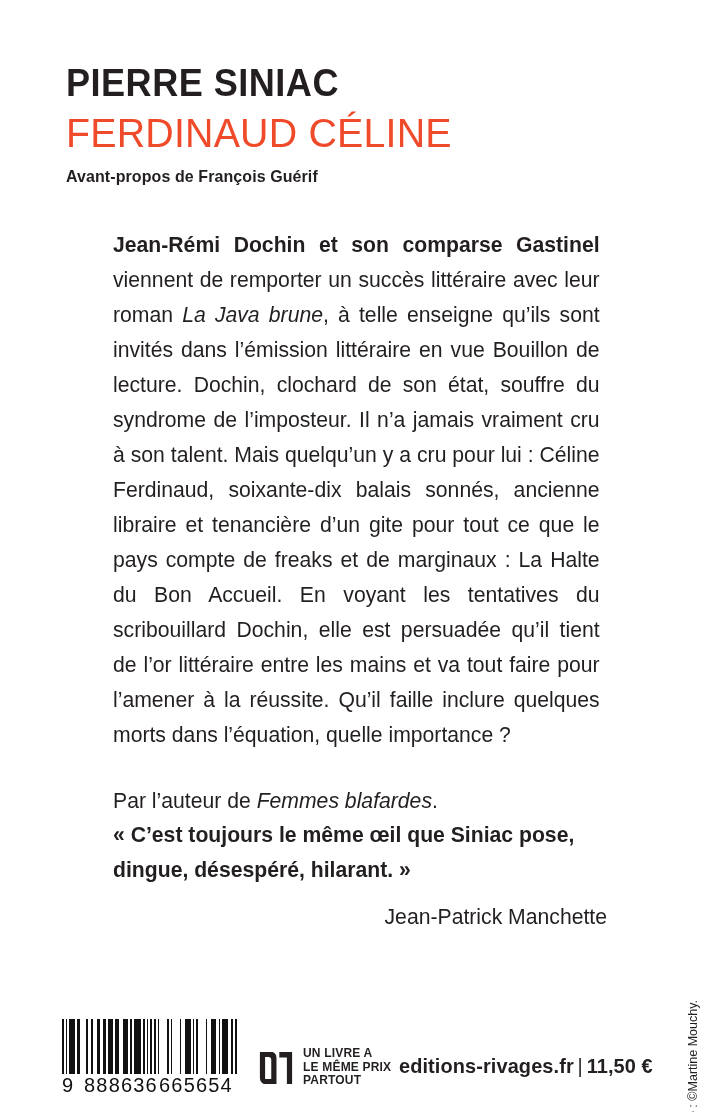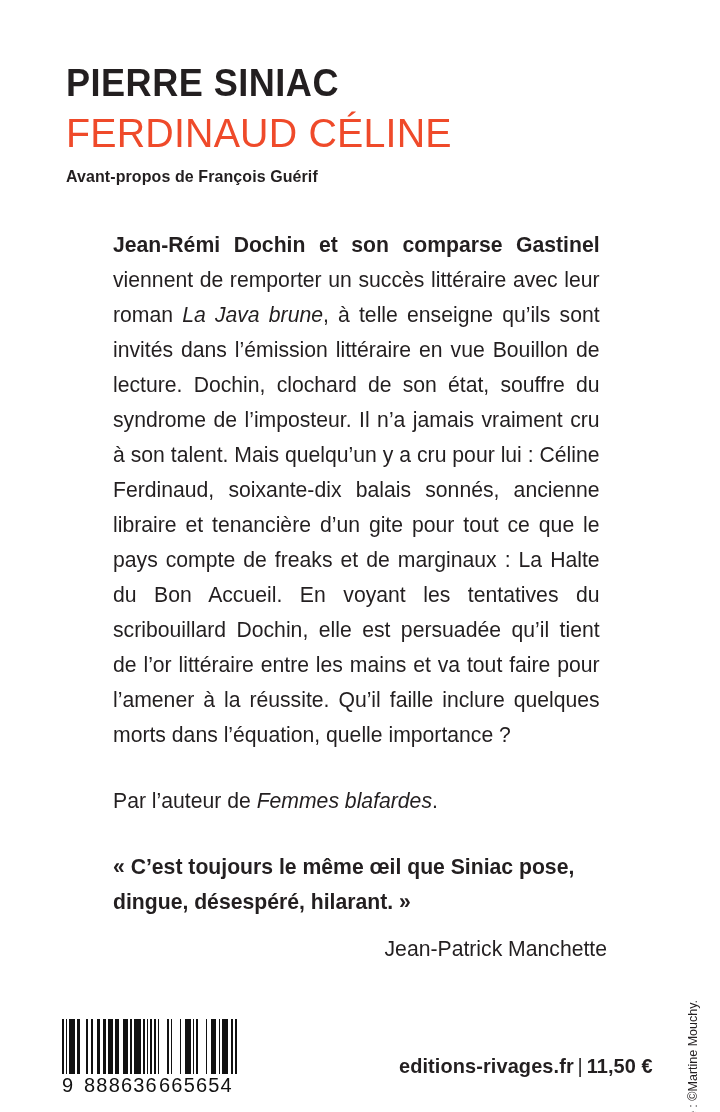--- a/index.html
+++ b/index.html
@@ -90,21 +90,20 @@
     margin-top: 31px !important;
     text-align: left !important;
   }
 
   
   .pullquote {
     position: absolute;
     left: 113px;
     top: 818px;
     width: 494px;
-    margin-top: 32px;
   }
   .pullquote .quote-text {
     margin: 0;
     font-size: 21.5px;
     line-height: 35px;
     font-weight: 700;
     color: #231f20;
     text-align: left;
     transform: scaleX(0.985);
     transform-origin: left top;
@@ -294,20 +293,32 @@
           <span class="guard" style="left: 169.47px; width: 1.59px;"></span>
           <span class="guard" style="left: 173.16px; width: 1.59px;"></span>
         </div>
       <div class="barcode-digits">
         <span class="d-lead">9</span>
         <span class="d-left">888636</span>
         <span class="d-right">665654</span>
       </div>
     </div>
 
+    <div class="price-logo">
+      <svg class="logo-mark" viewBox="0 0 38 42">
+        <path d="M2 4 L14 4 C17.5 4 19.5 6.5 19.5 10.5 L19.5 38 L8 38 C4.5 38 2 35 2 31 Z
+                 M7.5 9.5 L7.5 32.5 L14 32.5 L14 12.5 C14 10.5 12.8 9.5 11 9.5 Z" fill="#231f20" fill-rule="evenodd"></path>
+        <path d="M22.5 4 L36 4 L36 38 L30.5 38 L30.5 10 L22.5 10 Z" fill="#231f20"></path>
+      </svg>
+      <div class="logo-lines">
+        <div>UN LIVRE A</div>
+        <div>LE MÊME PRIX</div>
+        <div>PARTOUT</div>
+      </div>
+    </div>
 
     <div class="imprint"><span>editions-rivages.fr</span><span class="sep">|</span><span>11,50 €</span></div>
 
     <div class="cover-credit-wrap">
       <div class="cover-credit-inner">En couverture : ©Martine Mouchy.</div>
     </div>
 
   </div>
 </div>
 

